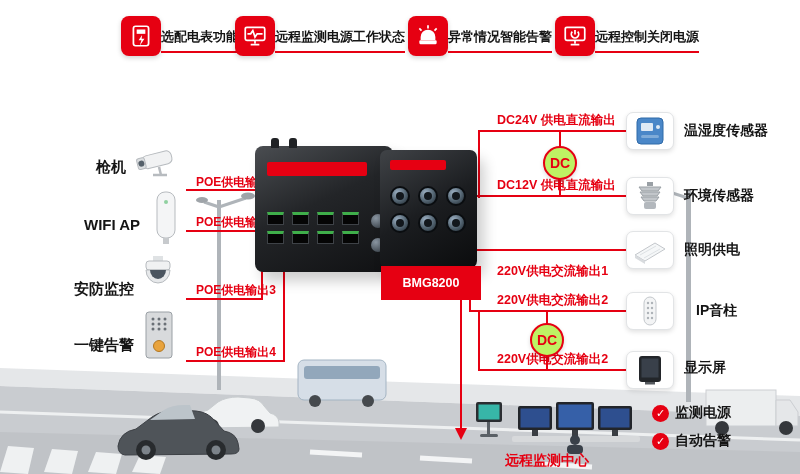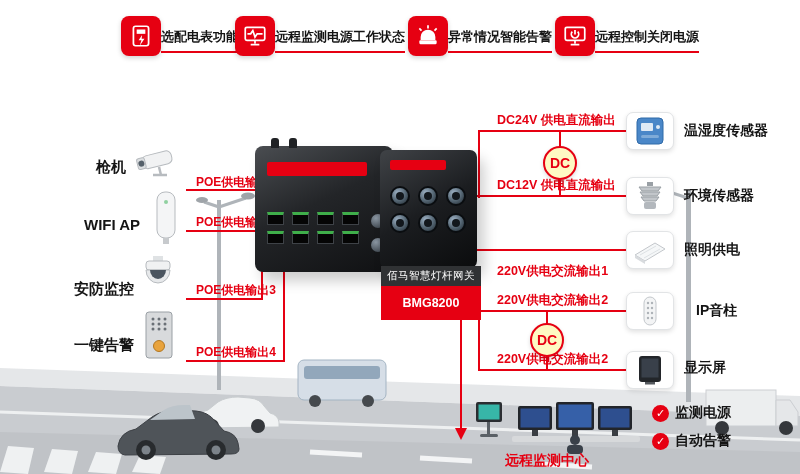--- a/index.html
+++ b/index.html
@@ -29,21 +29,21 @@
   .acons{position:absolute;left:10px;top:36px;width:80px;display:flex;flex-wrap:wrap;gap:7px 8px;}
   .acon{position:relative;width:20px;height:20px;border-radius:50%;border:2px solid #0a0d10;background:radial-gradient(circle at 35% 30%,#9db1c4,#51626f 55%,#20282f);}
   .acon::after{content:'';position:absolute;inset:4px;border-radius:50%;background:#12171c;}
   .gw-tag{position:absolute;left:381px;top:266px;width:100px;z-index:4;text-align:center;}
   .gw-name{background:#303234;color:#fff;font-size:10.5px;padding:3px 1px;letter-spacing:.5px;white-space:nowrap;}
   .gw-model{background:var(--red);color:#fff;font-weight:bold;font-size:12.5px;padding:10px 0;}
   
   .rline-label{position:absolute;z-index:3;font-size:12.5px;font-weight:bold;color:var(--red);white-space:nowrap;}
   .ricon{position:absolute;z-index:3;width:48px;height:38px;background:#fff;border:1px solid #e2e4e6;border-radius:7px;box-shadow:0 2px 5px rgba(0,0,0,.12);display:flex;align-items:center;justify-content:center;}
   .rdev-label{position:absolute;z-index:3;font-size:14px;font-weight:bold;color:#151515;white-space:nowrap;}
-  .dc-badge{position:absolute;z-index:3;width:34px;height:34px;border-radius:50%;background:#fef9c3;border:2px solid var(--red);color:var(--red);font-weight:bold;font-size:14px;display:flex;align-items:center;justify-content:center;box-shadow:0 2px 4px rgba(0,0,0,.14);}
+  .dc-badge{position:absolute;z-index:3;width:34px;height:34px;border-radius:50%;background:#bef264;border:2px solid var(--red);color:var(--red);font-weight:bold;font-size:14px;display:flex;align-items:center;justify-content:center;box-shadow:0 2px 4px rgba(0,0,0,.14);}
   
   .mc{position:absolute;left:470px;top:396px;z-index:3;}
   .mc-label{position:absolute;left:505px;top:452px;width:160px;z-index:3;font-size:14px;font-weight:bold;color:var(--red);}
   .check{position:absolute;z-index:3;display:flex;align-items:center;gap:6px;}
   .check-circle{width:17px;height:17px;border-radius:50%;background:var(--red);color:#fff;font-size:11px;font-weight:bold;display:flex;align-items:center;justify-content:center;}
   .check-label{font-size:14px;font-weight:bold;color:#151515;white-space:nowrap;}
 </style>
 </head>
 <body>
 
@@ -238,21 +238,20 @@
     <div class="acons">
       <span class="acon"></span>
         <span class="acon"></span>
         <span class="acon"></span>
       <span class="acon"></span>
         <span class="acon"></span>
         <span class="acon"></span>
     </div>
   </div>
   <div class="gw-tag">
-    <div class="gw-name">佰马智慧灯杆网关</div>
     <div class="gw-model">BMG8200</div>
   </div>
 
   <div class="rline-label" style="left:497px;top:112px;">DC24V 供电直流输出</div>
   <div class="rline-label" style="left:497px;top:177px;">DC12V 供电直流输出</div>
   <div class="rline-label" style="left:497px;top:231px;margin-top:32px;">220V供电交流输出1</div>
   <div class="rline-label" style="left:497px;top:292px;">220V供电交流输出2</div>
   <div class="rline-label" style="left:497px;top:351px;">220V供电交流输出2</div>
 
   <div class="dc-badge" style="left:543px;top:146px;">DC</div>

